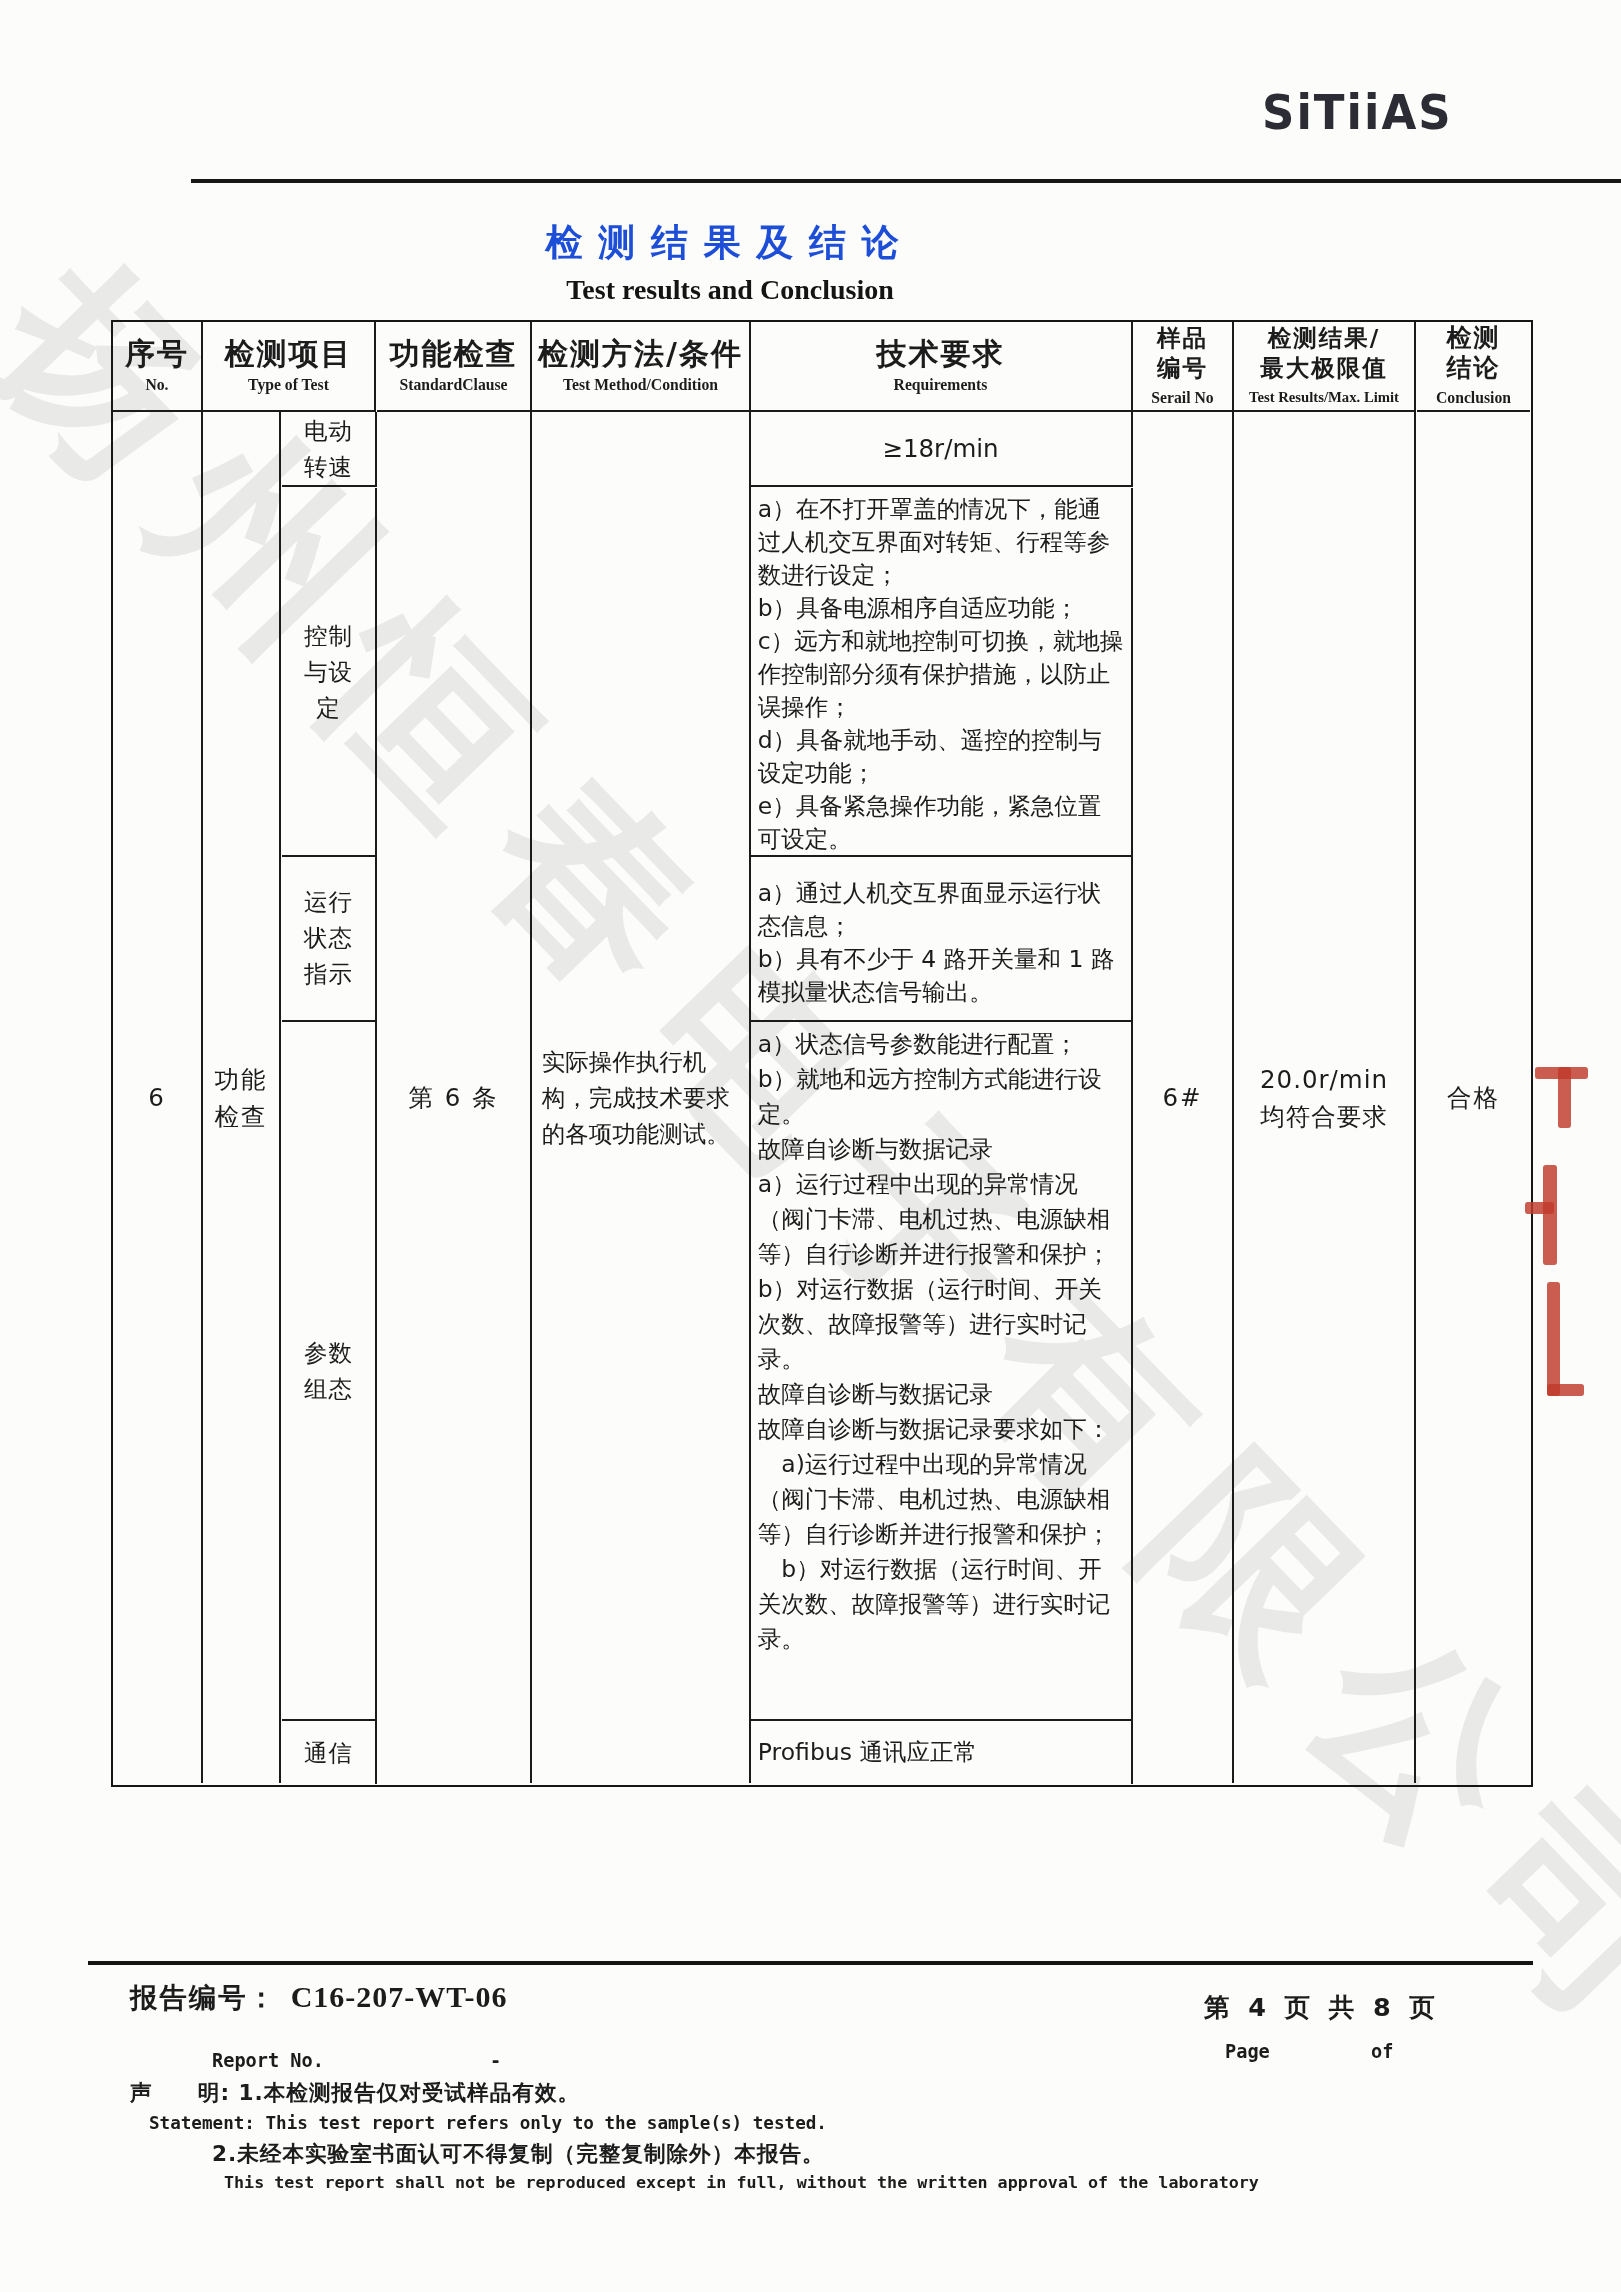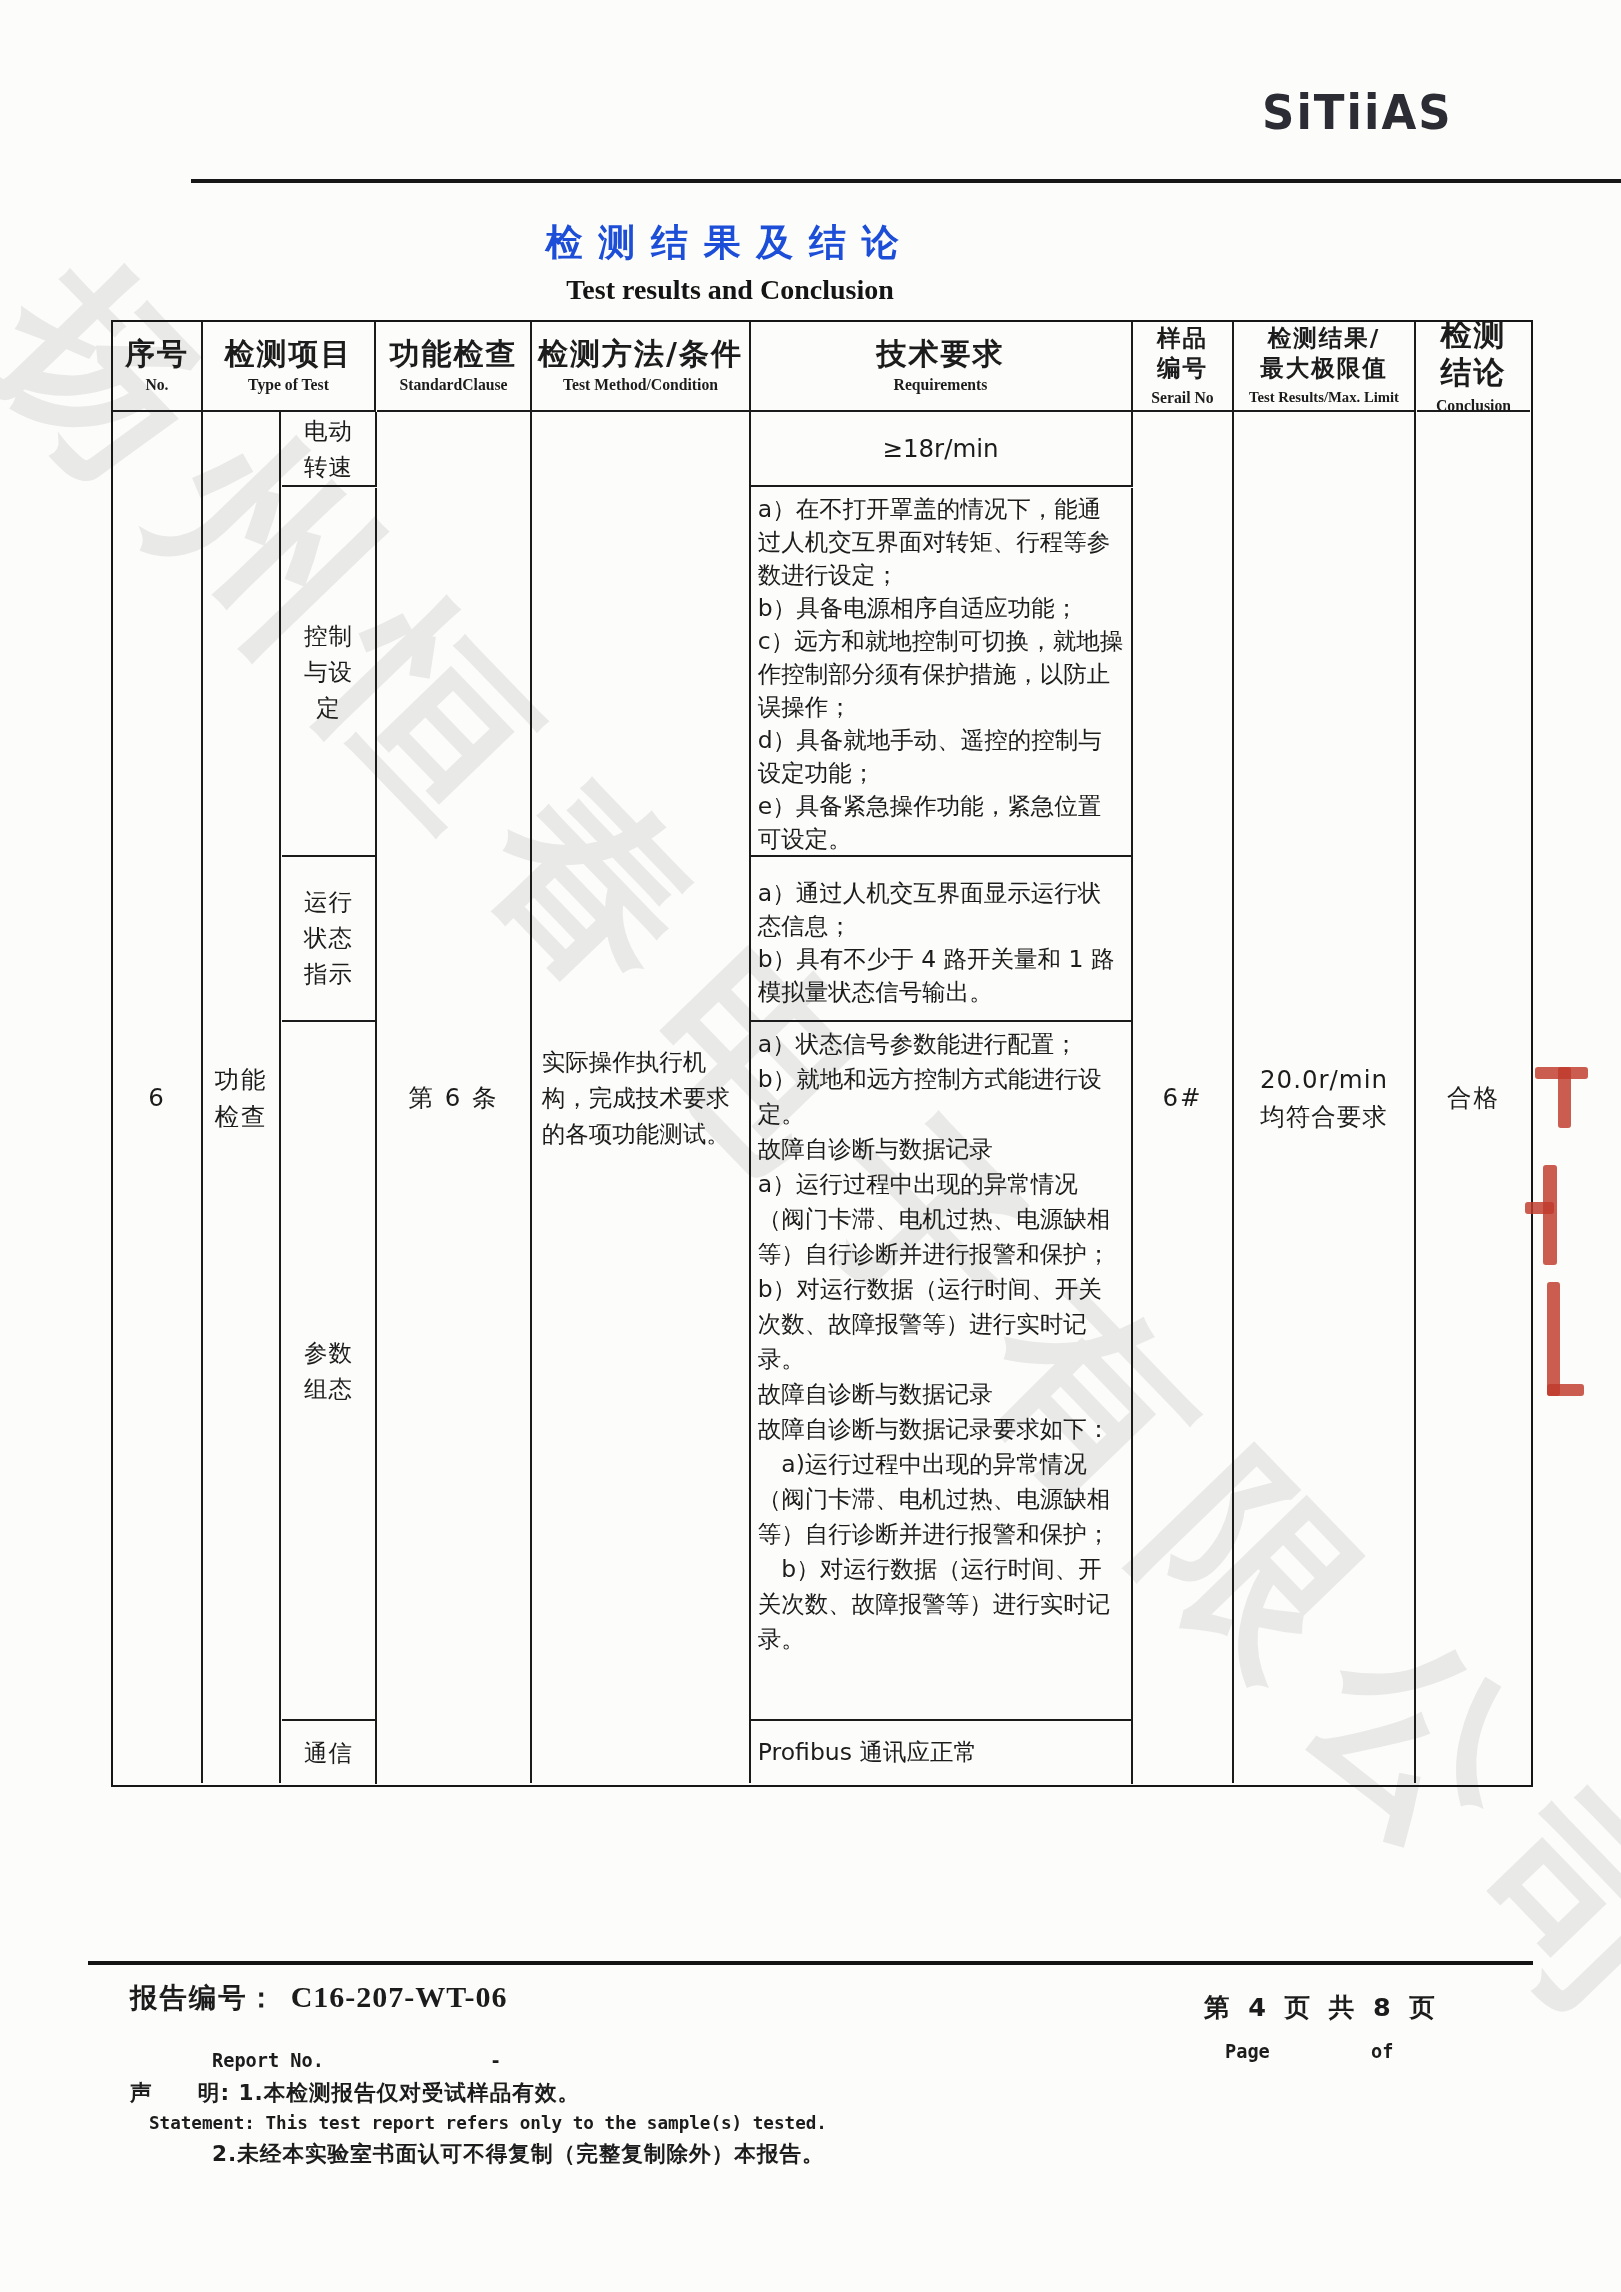--- a/index.html
+++ b/index.html
@@ -102,21 +102,21 @@
       <div class="hzh" style="font-size:23.5px;line-height:30px;">样品
 编号</div>
       <div class="hen">Serail No</div>
     </div>
     <div class="cell cc br bb" style="left:1121px;top:0;width:182px;height:90px;">
       <div class="hzh" style="font-size:23.5px;line-height:30px;">检测结果/
 最大极限值</div>
       <div class="hen" style="font-size:14.7px;">Test Results/Max. Limit</div>
     </div>
     <div class="cell cc bb" style="left:1304px;top:0;width:113px;height:90px;">
-      <div class="hzh" style="font-size:31px;line-height:38px;">检测
+      <div class="hzh" style="font-size:25px;line-height:30px;">检测
 结论</div>
       <div class="hen">Conclusion</div>
     </div>
 
     <div class="cell cc br" style="left:0;top:90px;width:90px;height:1371px;">
       <div class="body-val">6</div>
     </div>
     <div class="cell cc br" style="left:90px;top:90px;width:78px;height:1371px;">
       <div class="body-val wrap-narrow">功能检查</div>
     </div>
@@ -203,20 +203,21 @@
 
   <div class="abs stmt-zh1">
     <span>声　　明:</span>
     <span>1.本检测报告仅对受试样品有效。</span>
   </div>
   <div class="abs stmt-en1 mono">
     <span>Statement:</span>
     <span>This test report refers only to the sample(s) tested.</span>
   </div>
   <div class="abs stmt-zh2">2.未经本实验室书面认可不得复制（完整复制除外）本报告。</div>
+  <div class="abs stmt-en2 mono">This test report shall not be reproduced except in full, without the written approval of the laboratory</div>
 
   <div class="abs page-zh">第 4 页 共 8 页</div>
   <div class="abs page-en mono">
     <span>Page</span>
     <span class="of">of</span>
   </div>
 
 </div>
 
 

